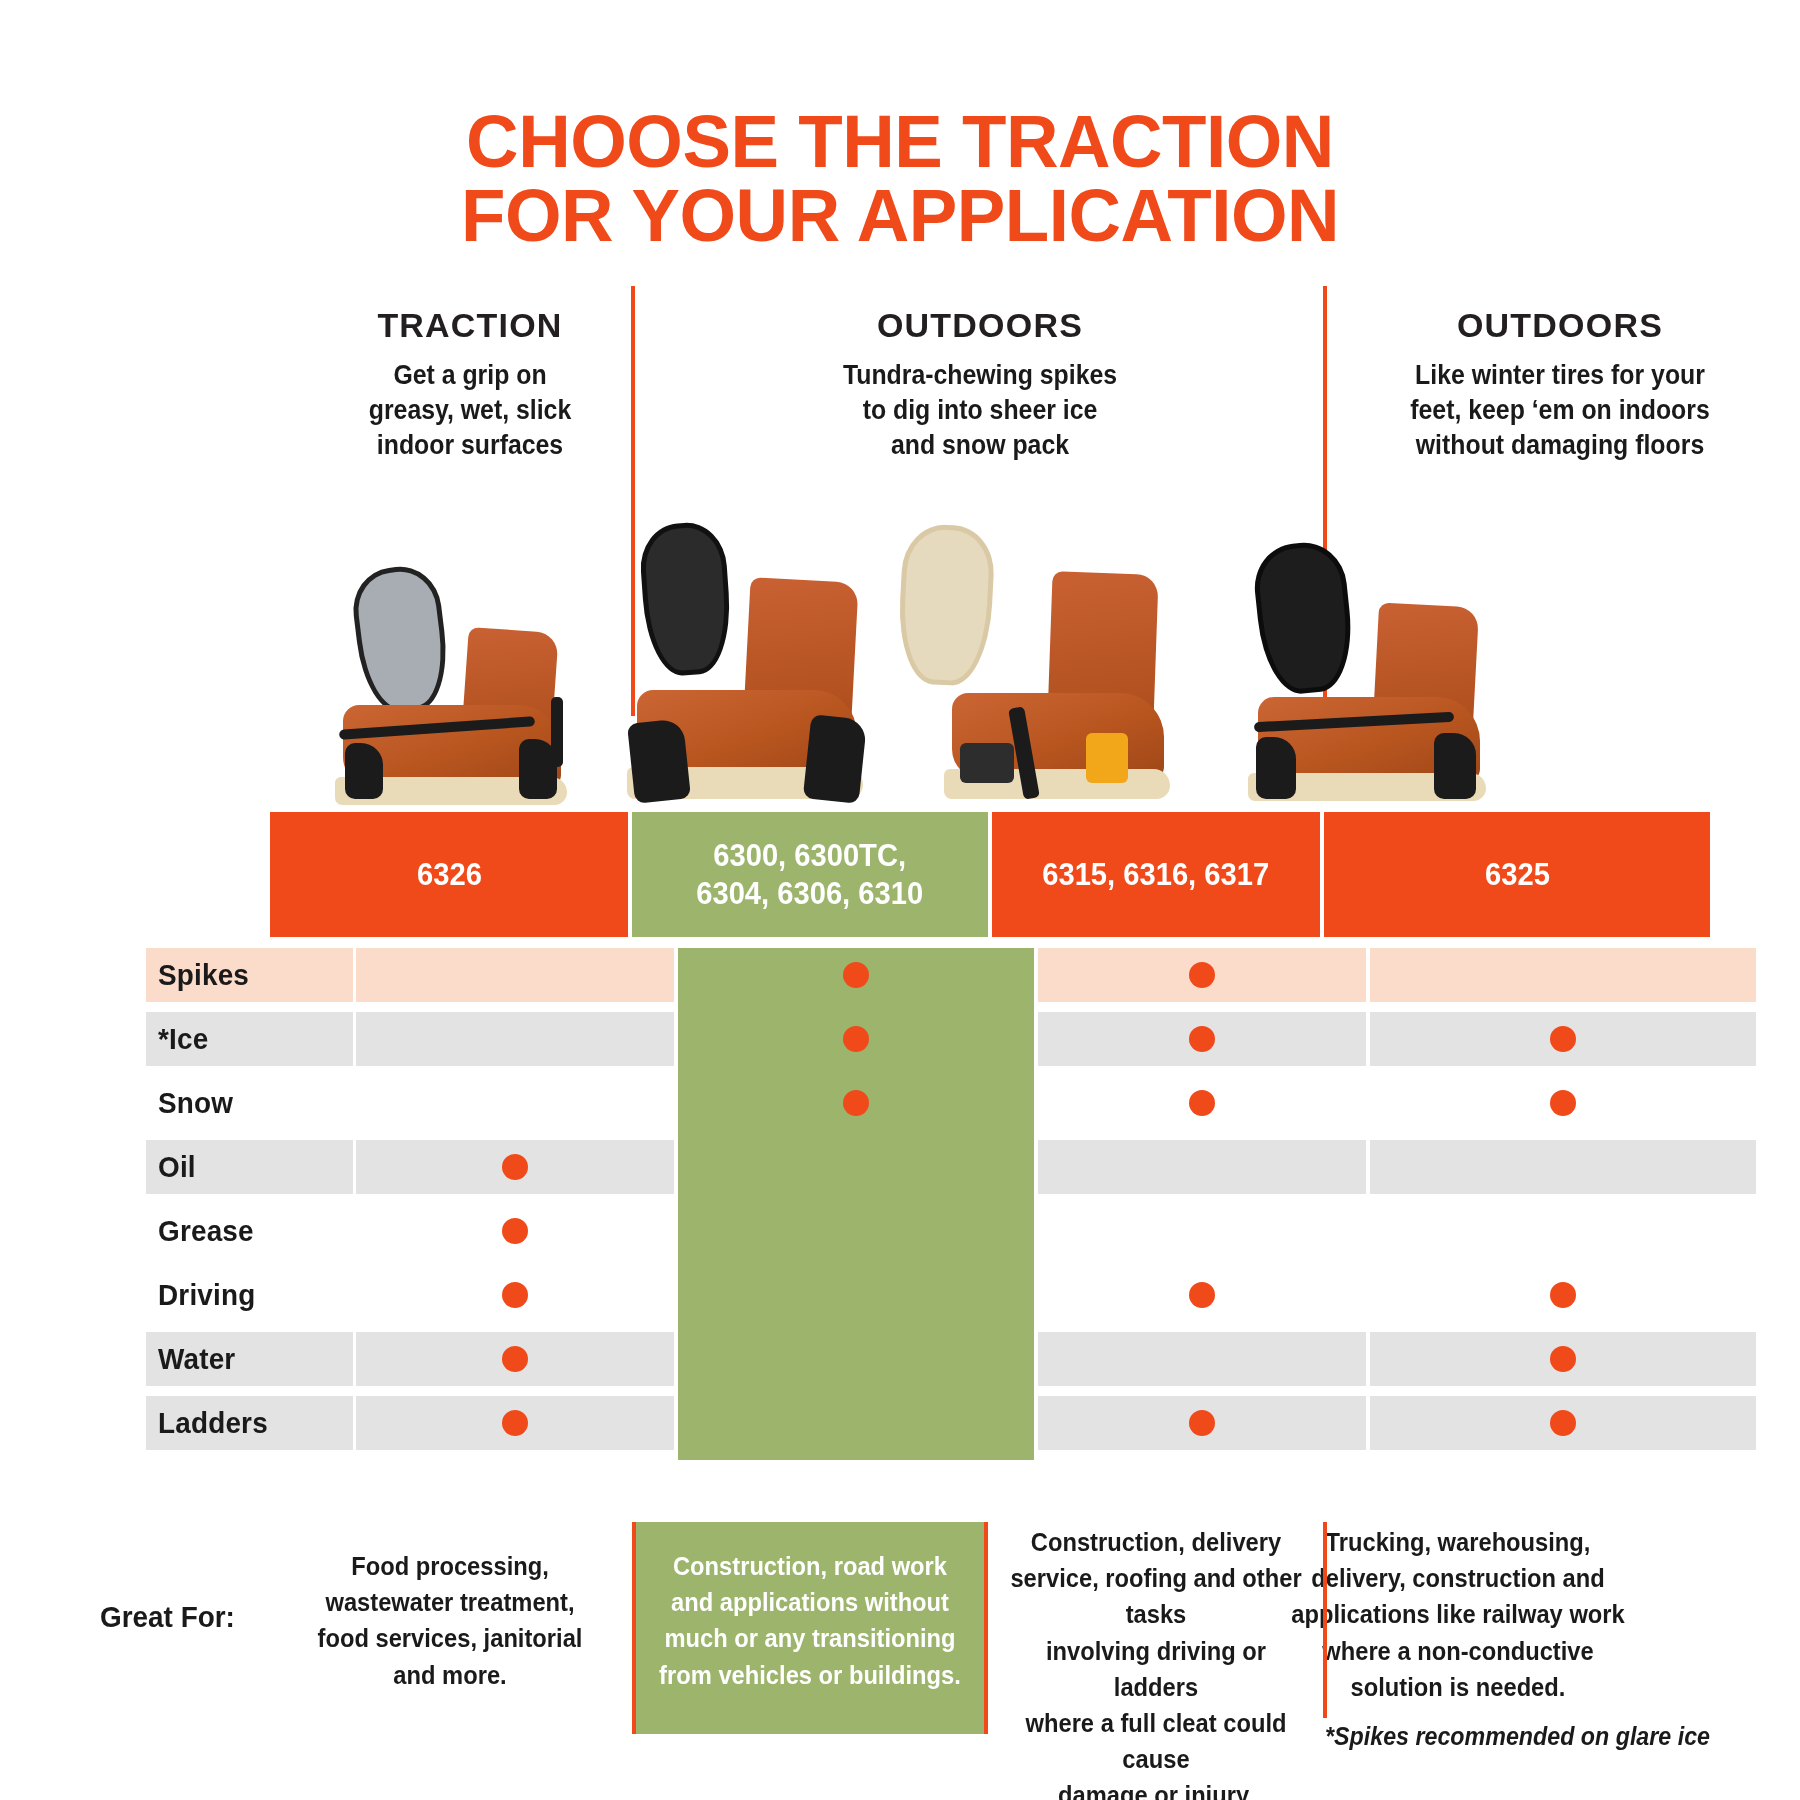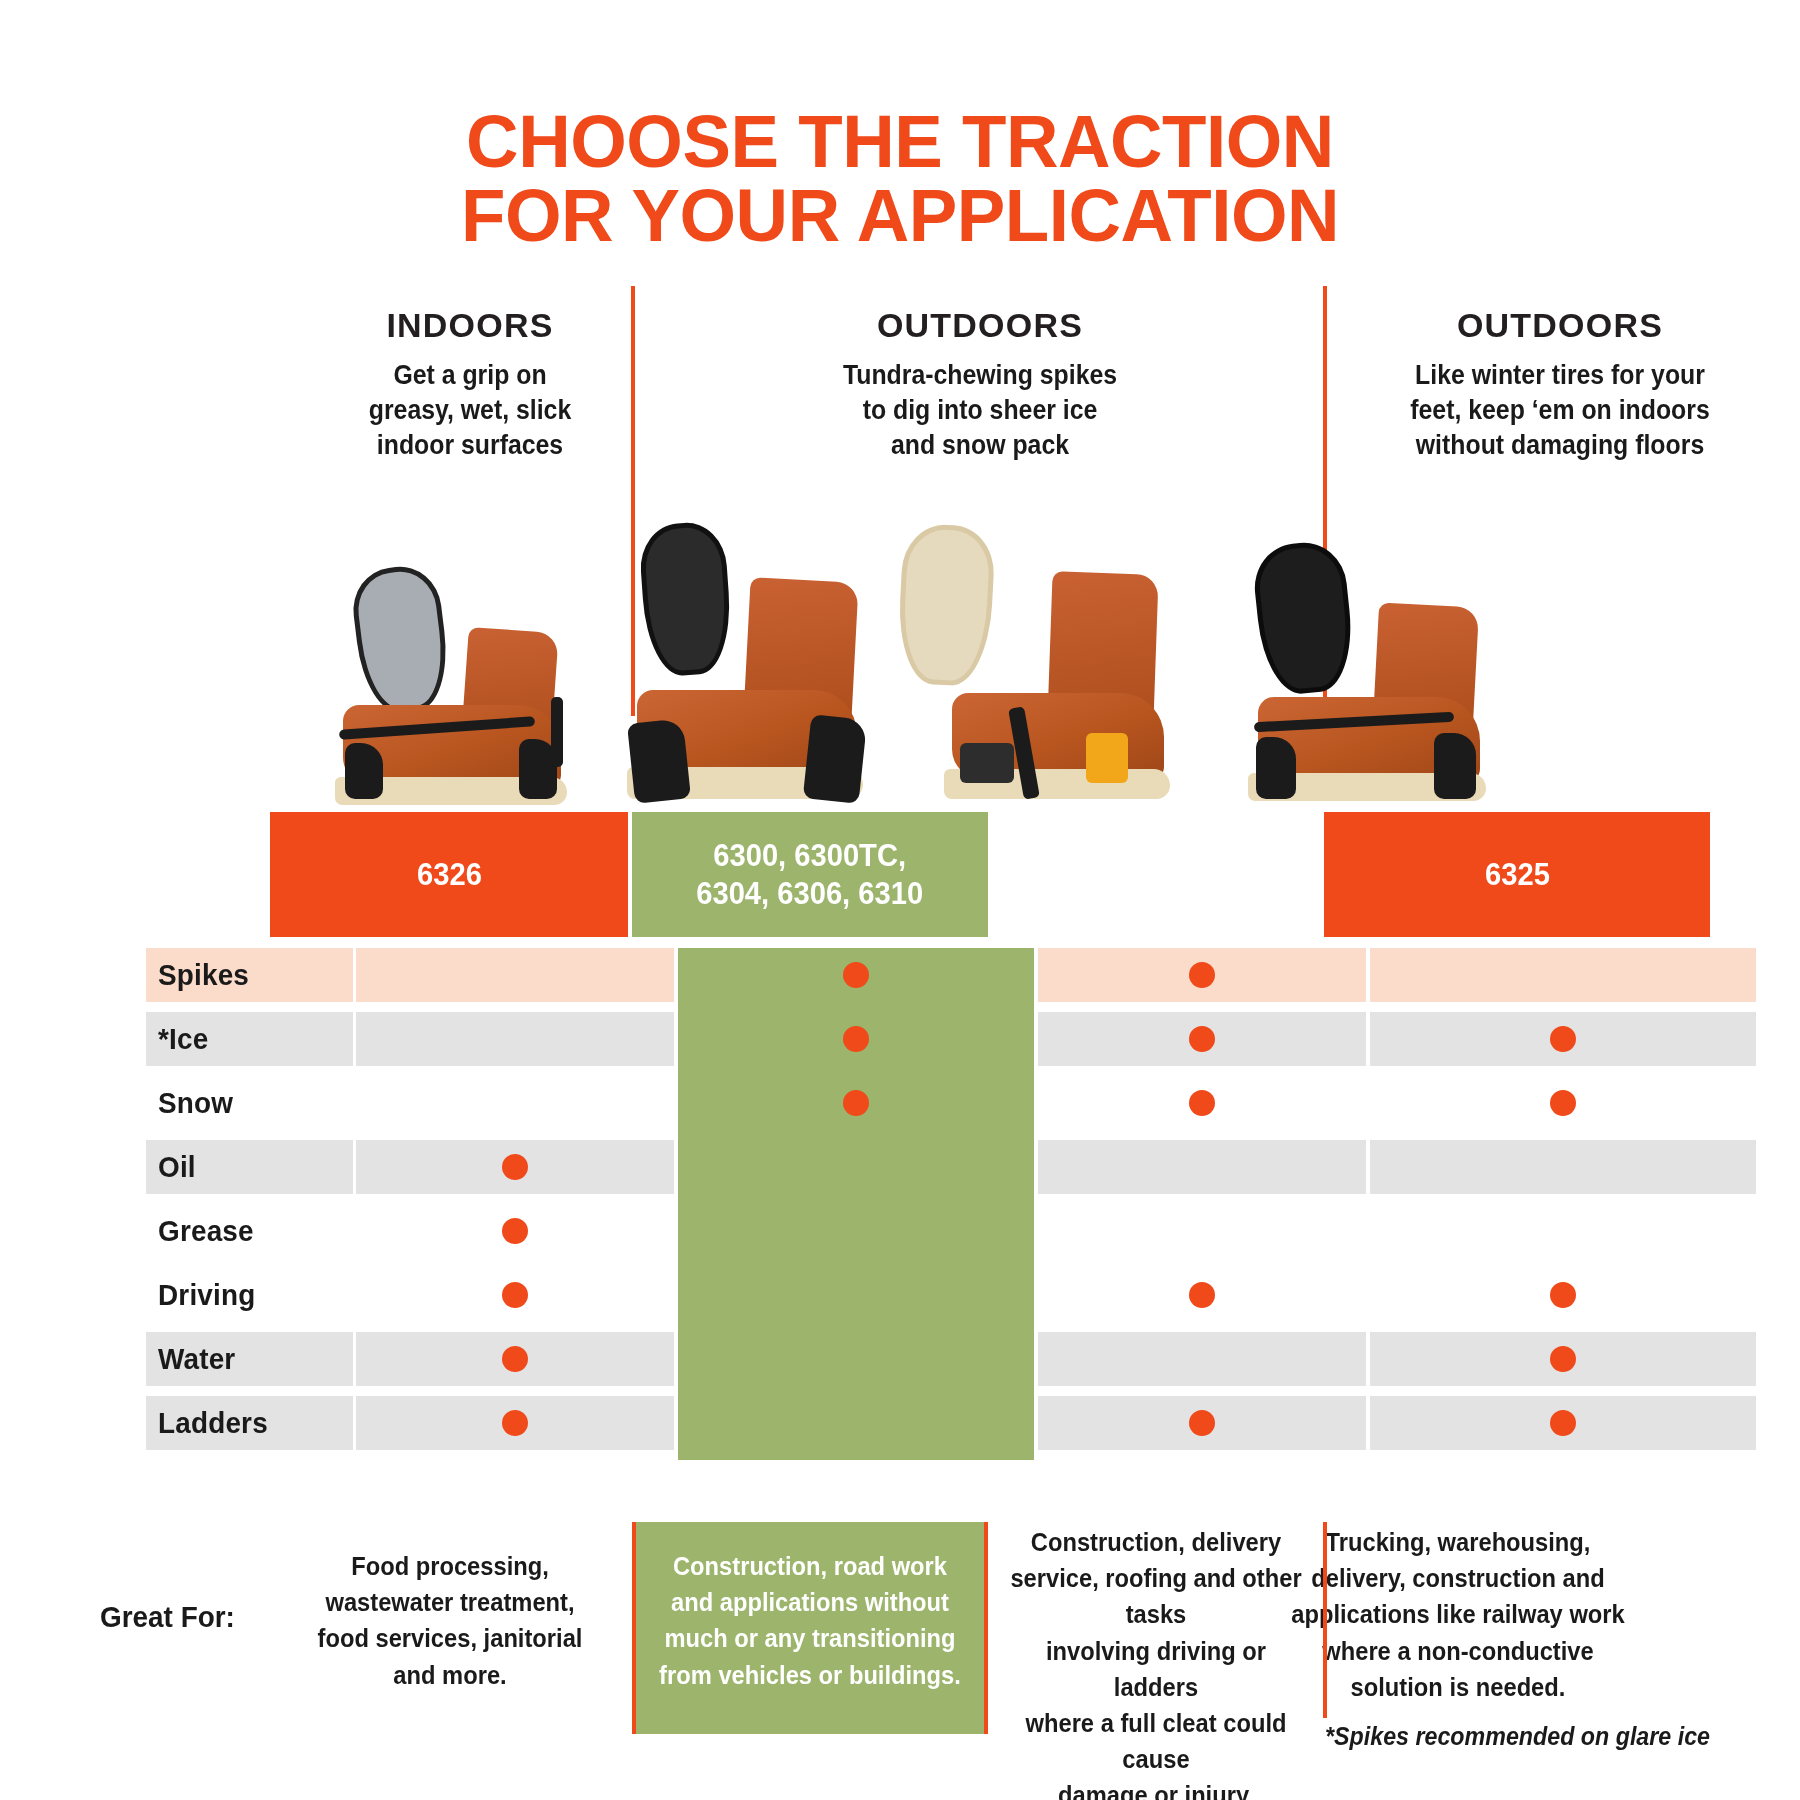--- a/index.html
+++ b/index.html
@@ -214,21 +214,21 @@
 
   <div class="title">
     <span class="title-line">CHOOSE THE TRACTION</span>
     <span class="title-line">FOR YOUR APPLICATION</span>
   </div>
 
   <div class="vrule" style="left:631px; top:286px; height:430px;"></div>
   <div class="vrule" style="left:1323px; top:286px; height:430px;"></div>
 
   <div class="group-head" style="left:270px; top:306px; width:400px;">
-    <div class="group-title">INDOORS</div>
+    <div class="group-title">TRACTION</div>
     <div class="group-sub">
       <div>Get a grip on</div>
       <div>greasy, wet, slick</div>
       <div>indoor surfaces</div>
     </div>
   </div>
 
   <div class="group-head" style="left:670px; top:306px; width:620px;">
     <div class="group-title">OUTDOORS</div>
     <div class="group-sub">
@@ -304,20 +304,25 @@
     <div>
         <span>6326</span>
       </div>
   </div>
   <div class="modelbar mb-green" style="left:632px; width:356px;justify-content:center;">
     <div>
       <span>6300, 6300TC,</span>
       <span>6304, 6306, 6310</span>
     </div>
   </div>
+  <div class="modelbar mb-orange" style="left:992px; width:328px;">
+    <div>
+        <span>6315, 6316, 6317</span>
+      </div>
+  </div>
   <div class="modelbar mb-orange" style="left:1324px; width:386px;">
     <div>
         <span>6325</span>
       </div>
   </div>
 
   <div class="matrix" id="matrix">
       <div class="row">
         <div class="band band-label" style="background: rgb(251, 220, 203);"></div>
         <div class="band band-c1" style="background: rgb(251, 220, 203);"></div>

